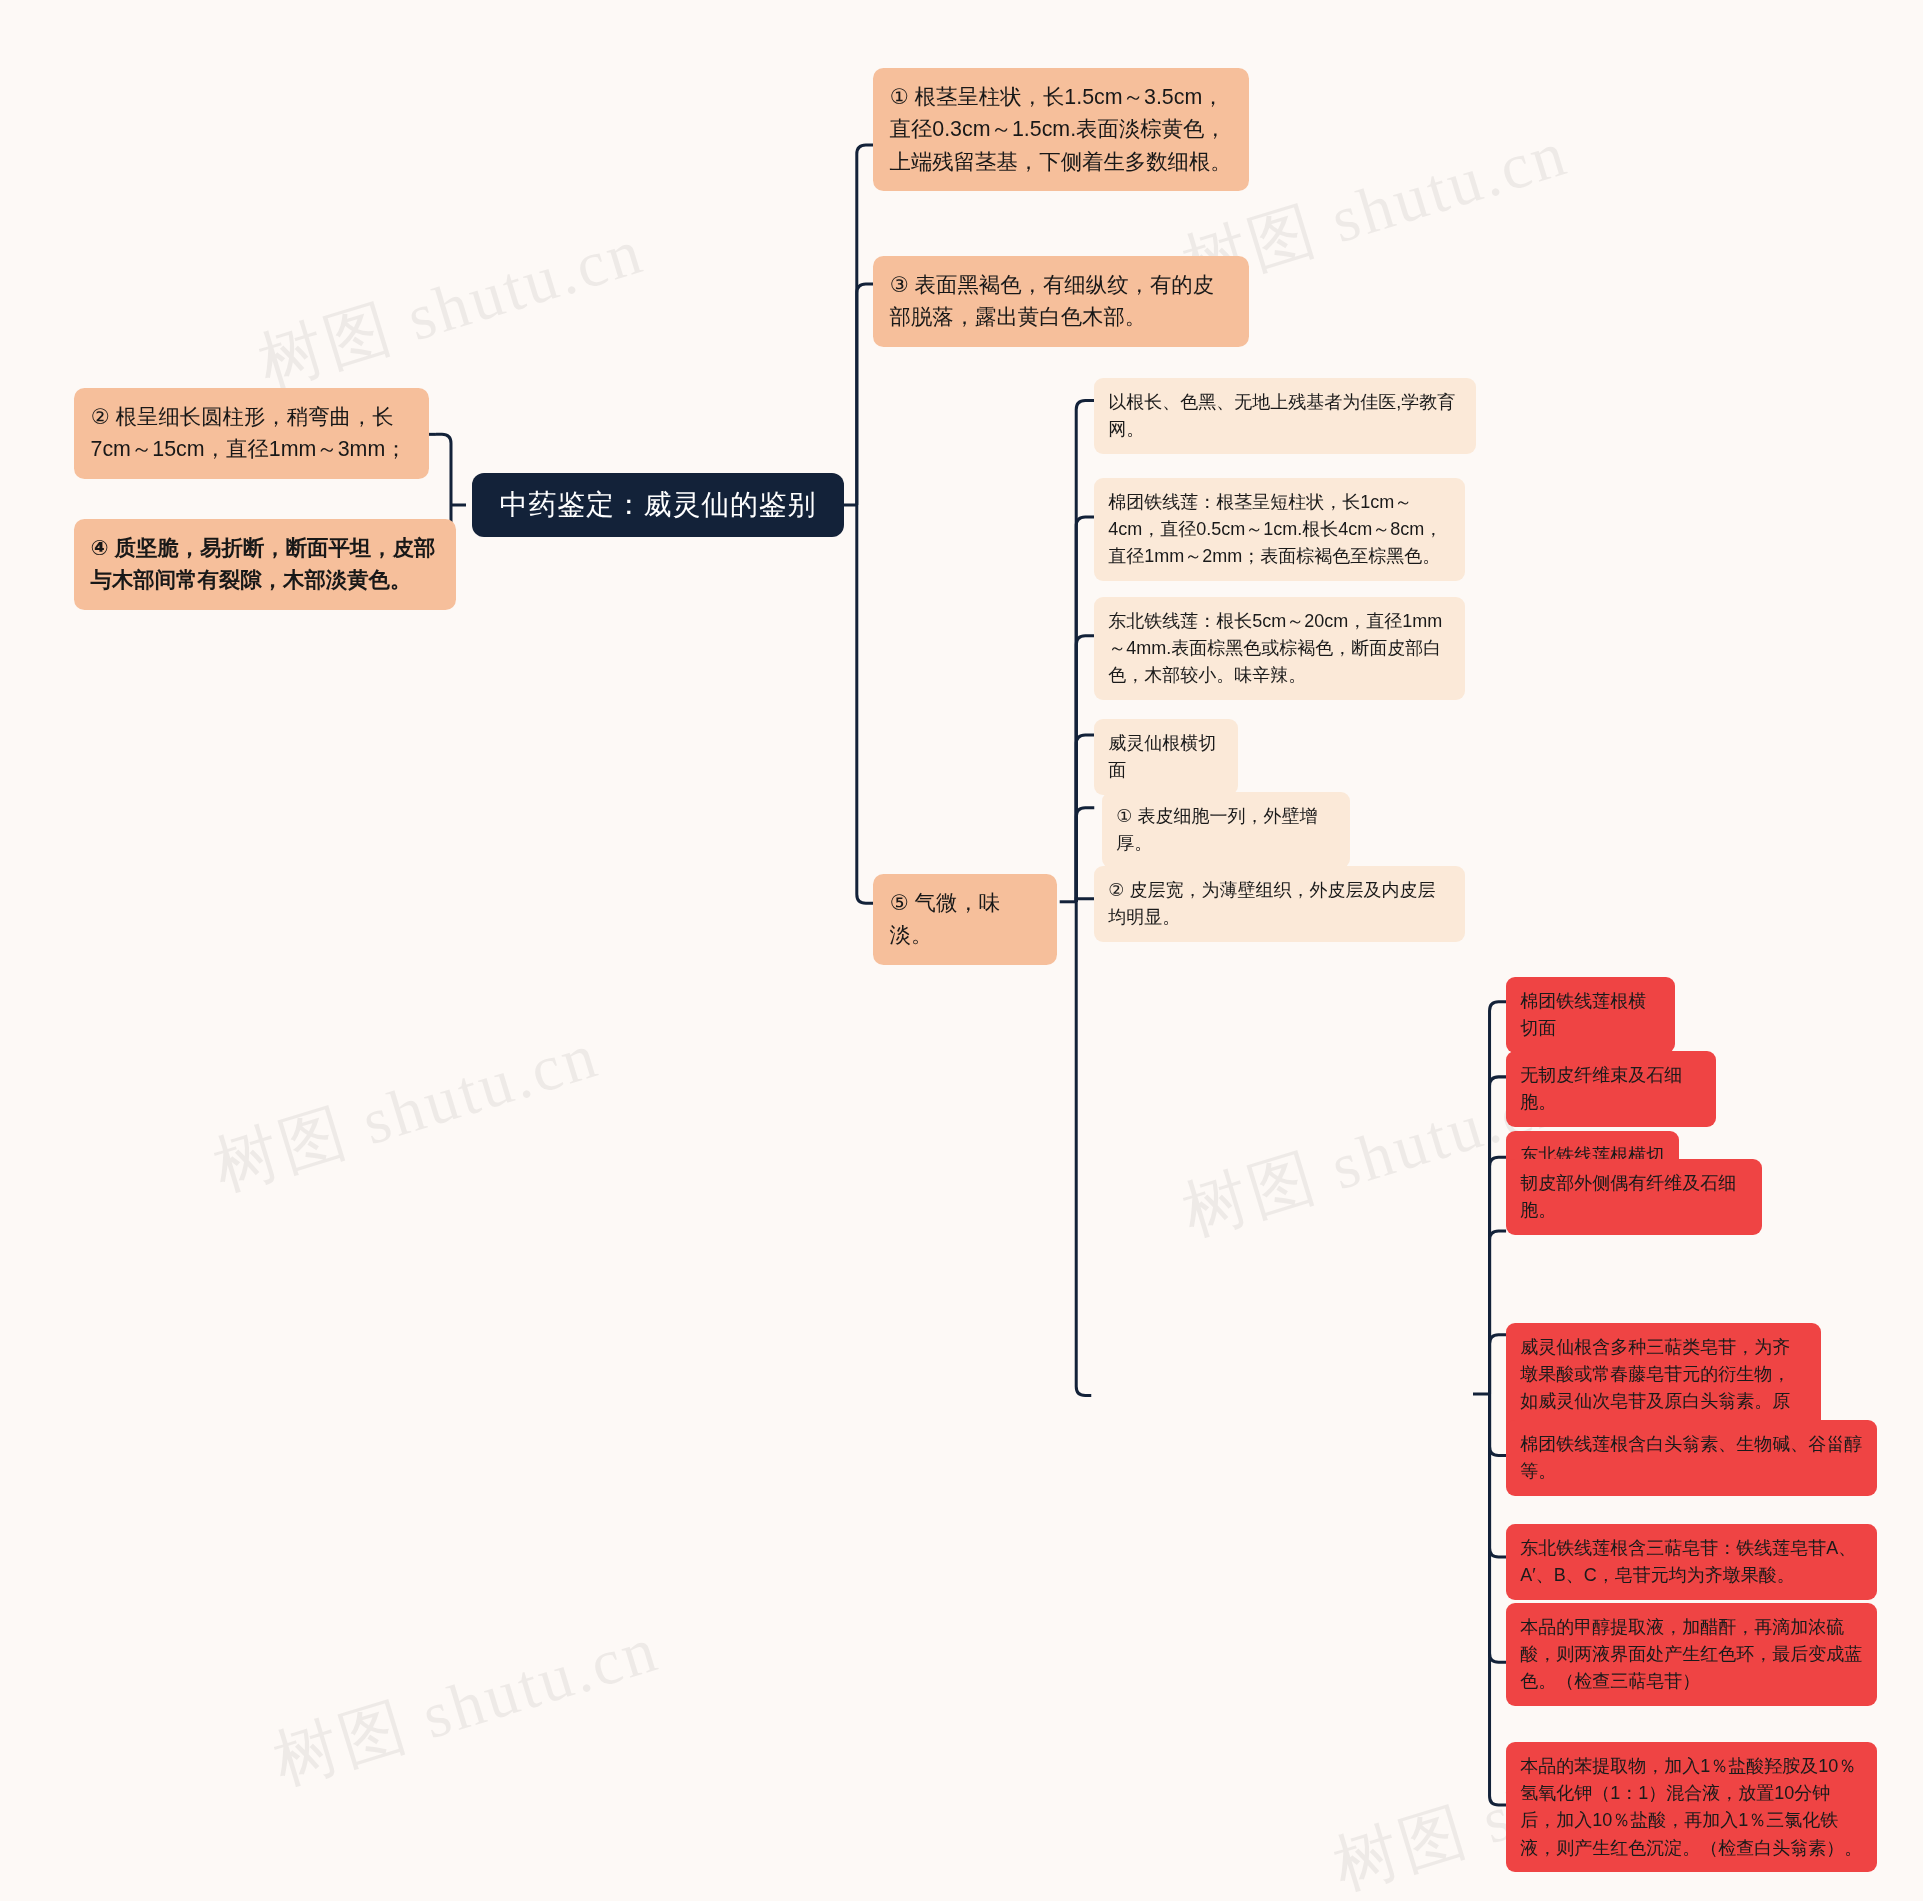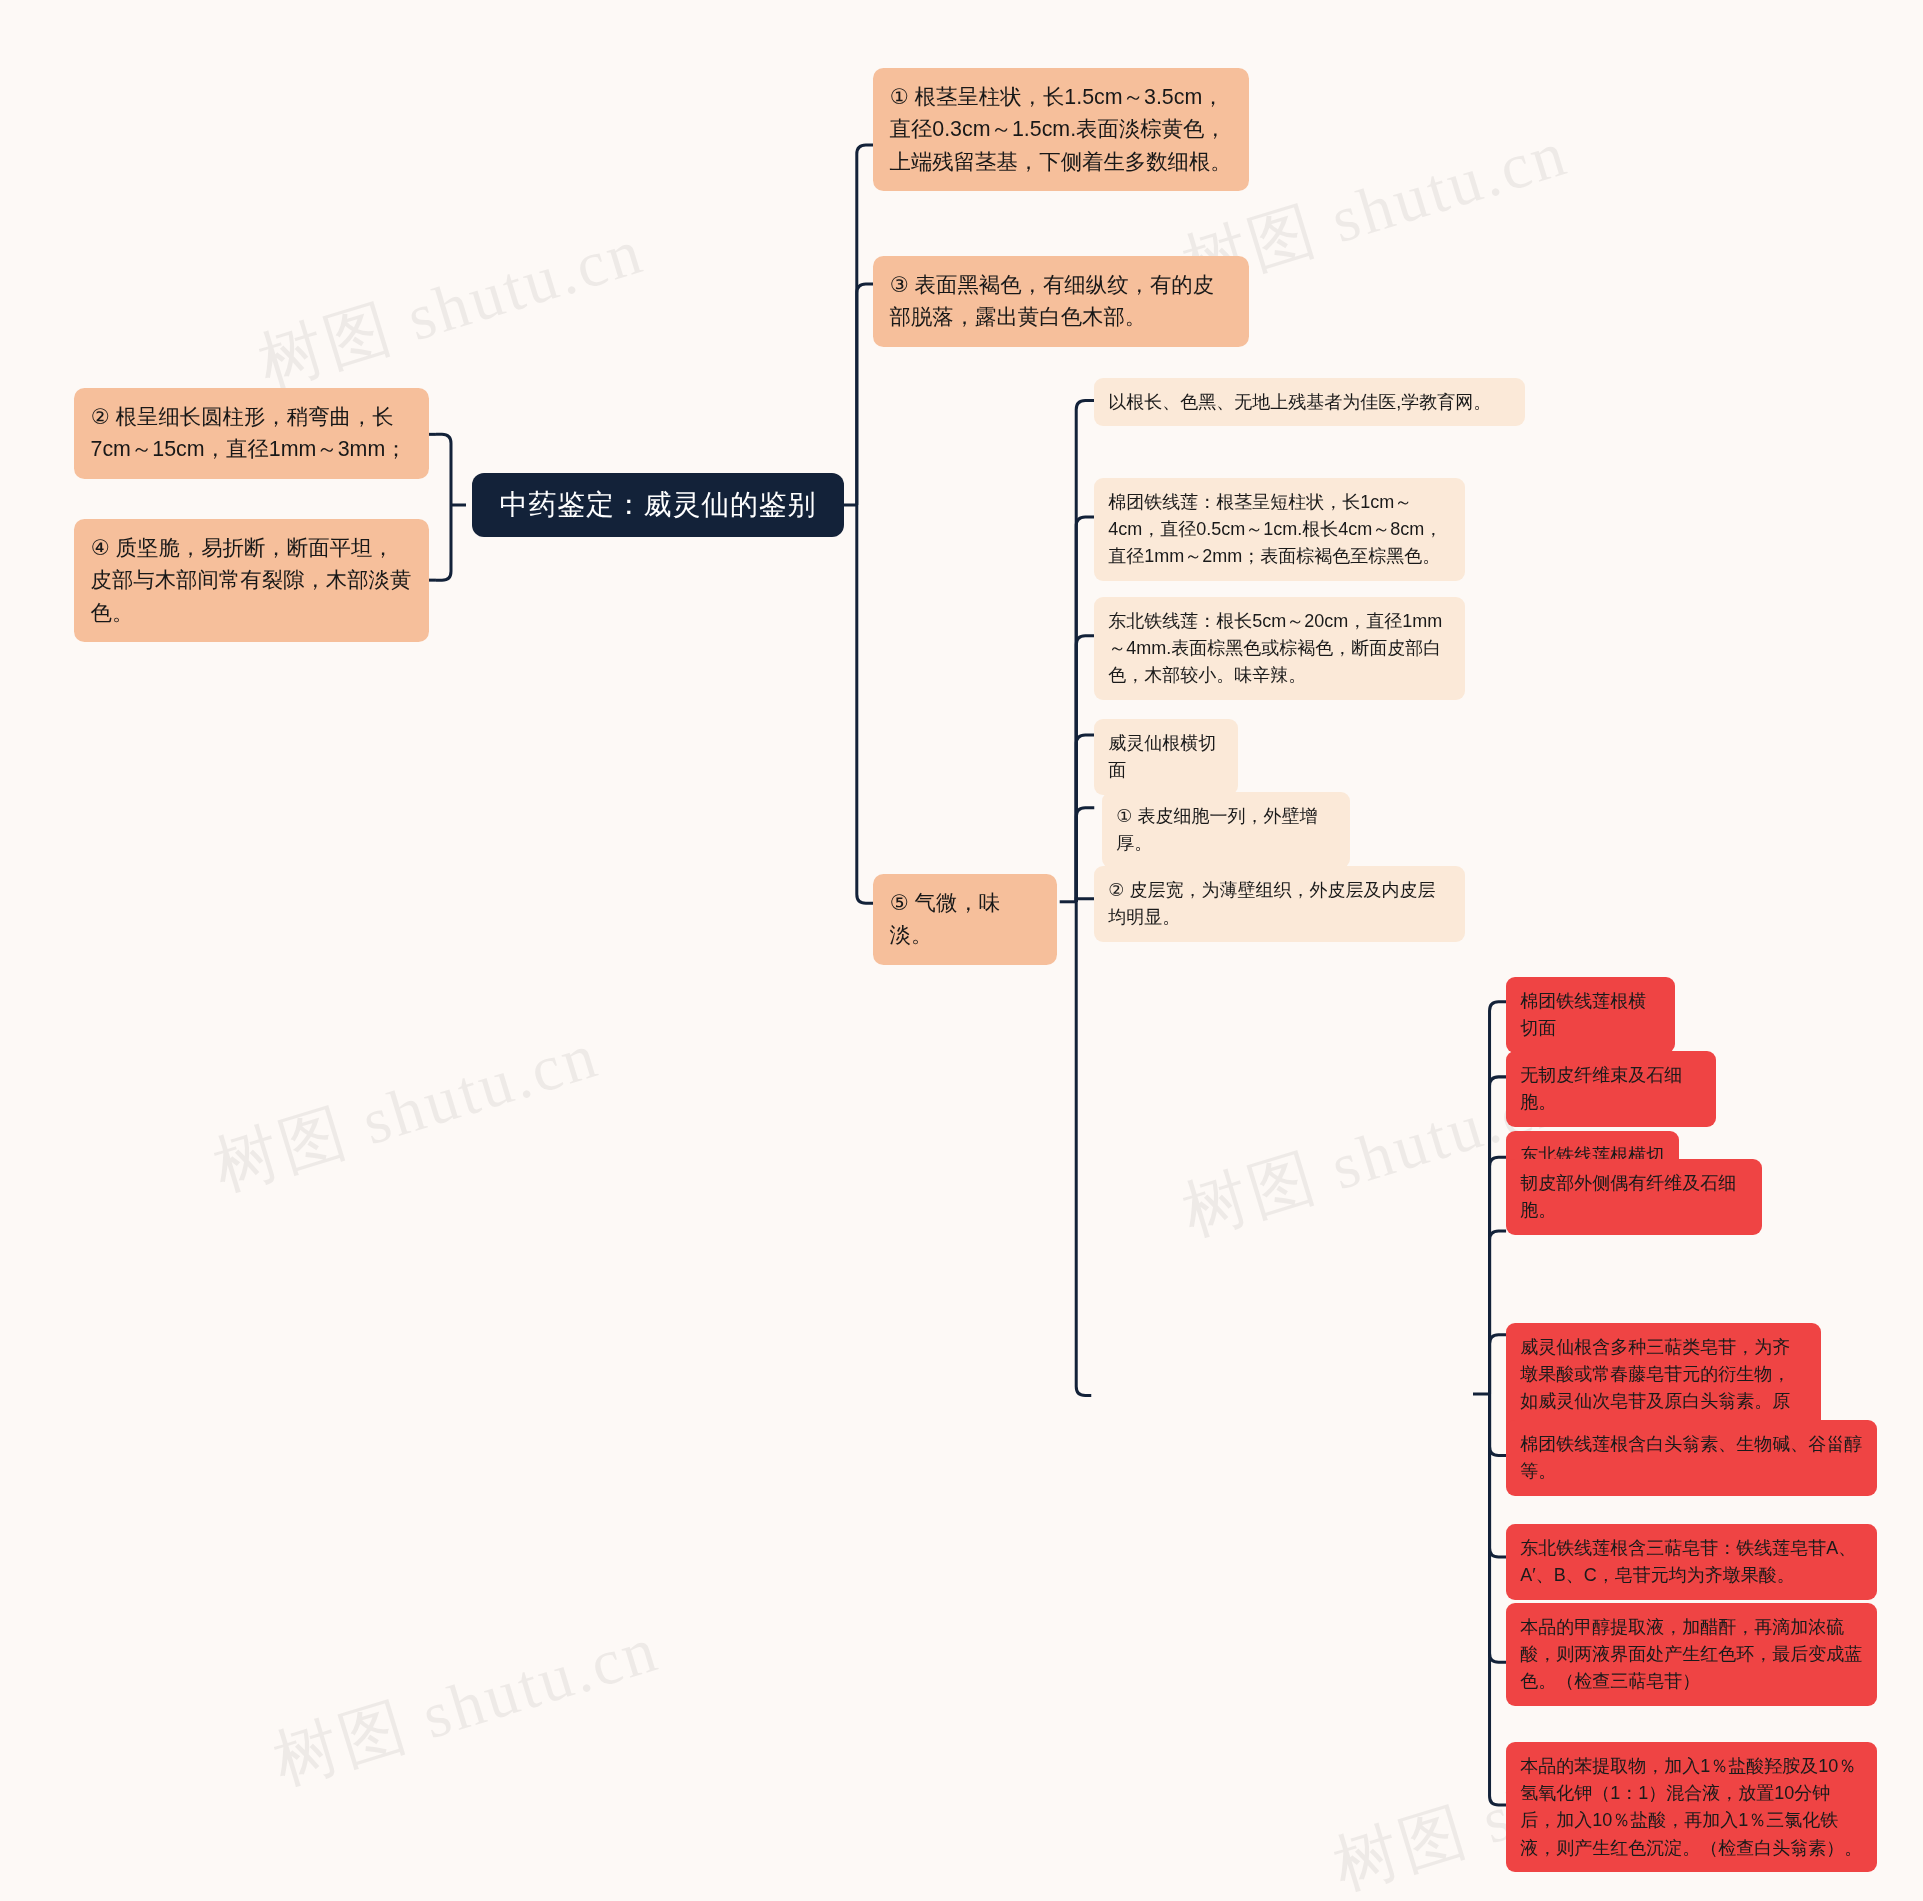--- a/index.html
+++ b/index.html
@@ -122,29 +122,29 @@
       <path d="M 1982 1855 V 2060 Q 1982 2072 1994 2072 H 2004"></path>
       <path d="M 1982 1855 V 2200 Q 1982 2212 1994 2212 H 2004"></path>
       <path d="M 1982 1855 V 2390 Q 1982 2402 1994 2402 H 2004"></path>
     </g>
   </svg>
 
   <div class="node root" style="left:472px; top:473px; width:372px; height:64px;">中药鉴定：威灵仙的鉴别</div>
 
   <div class="node lvl1" style="left:74px; top:388px; width:355px;">② 根呈细长圆柱形，稍弯曲，长7cm～15cm，直径1mm～3mm；</div>
 
-  <div class="node lvl1" style="left:74px; top:519px; width:355px;">④ 质坚脆，易折断，断面平坦，皮部与木部间常有裂隙，木部淡黄色。</div>
+  <div class="node lvl1" style="left:74px; top:519px; width:382px;font-weight:bold;">④ 质坚脆，易折断，断面平坦，皮部与木部间常有裂隙，木部淡黄色。</div>
 
   <div class="node lvl1" style="left:873px; top:68px; width:376px;">① 根茎呈柱状，长1.5cm～3.5cm，直径0.3cm～1.5cm.表面淡棕黄色，上端残留茎基，下侧着生多数细根。</div>
 
   <div class="node lvl1" style="left:873px; top:256px; width:376px;">③ 表面黑褐色，有细纵纹，有的皮部脱落，露出黄白色木部。</div>
 
   <div class="node lvl1" style="left:873px; top:874px; width:184px;">⑤ 气微，味淡。</div>
 
-  <div class="node lvl2" style="left:1094px; top:378px; width:431px;">以根长、色黑、无地上残基者为佳医,学教育网。</div>
+  <div class="node lvl2" style="left:1094px; top:378px; width:382px;">以根长、色黑、无地上残基者为佳医,学教育网。</div>
 
   <div class="node lvl2" style="left:1094px; top:478px; width:371px;">棉团铁线莲：根茎呈短柱状，长1cm～4cm，直径0.5cm～1cm.根长4cm～8cm，直径1mm～2mm；表面棕褐色至棕黑色。</div>
 
   <div class="node lvl2" style="left:1094px; top:597px; width:371px;">东北铁线莲：根长5cm～20cm，直径1mm～4mm.表面棕黑色或棕褐色，断面皮部白色，木部较小。味辛辣。</div>
 
   <div class="node lvl2" style="left:1094px; top:719px; width:144px;">威灵仙根横切面</div>
 
   <div class="node lvl2" style="left:1094px; top:792px; width:248px;margin-left:8px;">① 表皮细胞一列，外壁增厚。</div>
 
   <div class="node lvl2" style="left:1094px; top:866px; width:371px;">② 皮层宽，为薄壁组织，外皮层及内皮层均明显。</div>

